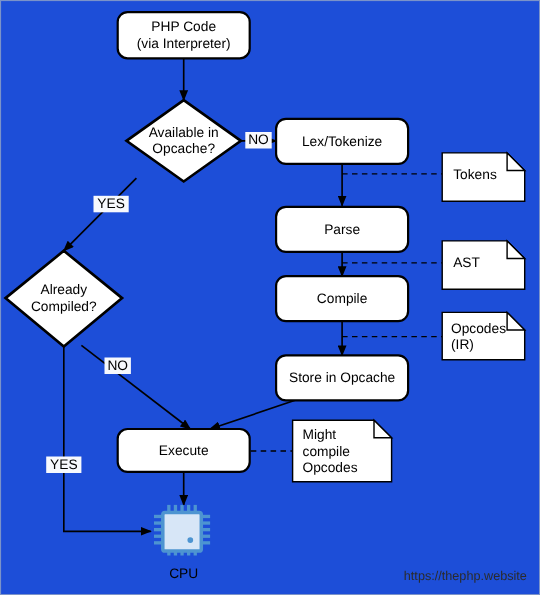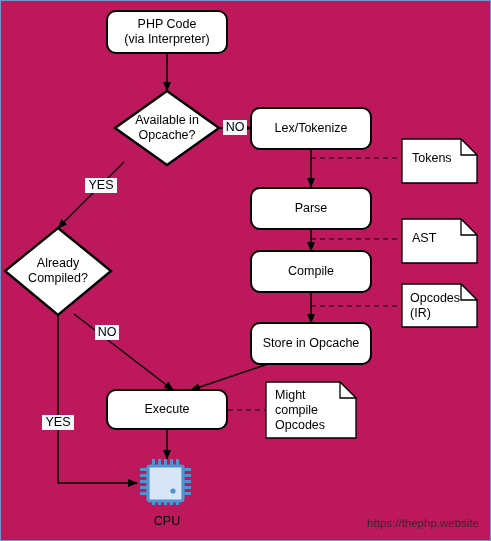--- a/index.html
+++ b/index.html
@@ -4,21 +4,21 @@
 <style>
   html, body {
     margin: 0;
     padding: 0;
     background: #ffffff;
   }
   #canvas {
     position: relative;
     width: 491px;
     height: 541px;
-    background: #be185d;
+    background: #1d4ed8;
     border: 1px solid #7b93c9;
     box-sizing: border-box;
     overflow: hidden;
     font-family: "Liberation Sans", sans-serif;
   }
   #diagram-svg {
     position: absolute;
     top: 0;
     left: 0;
     width: 491px;

